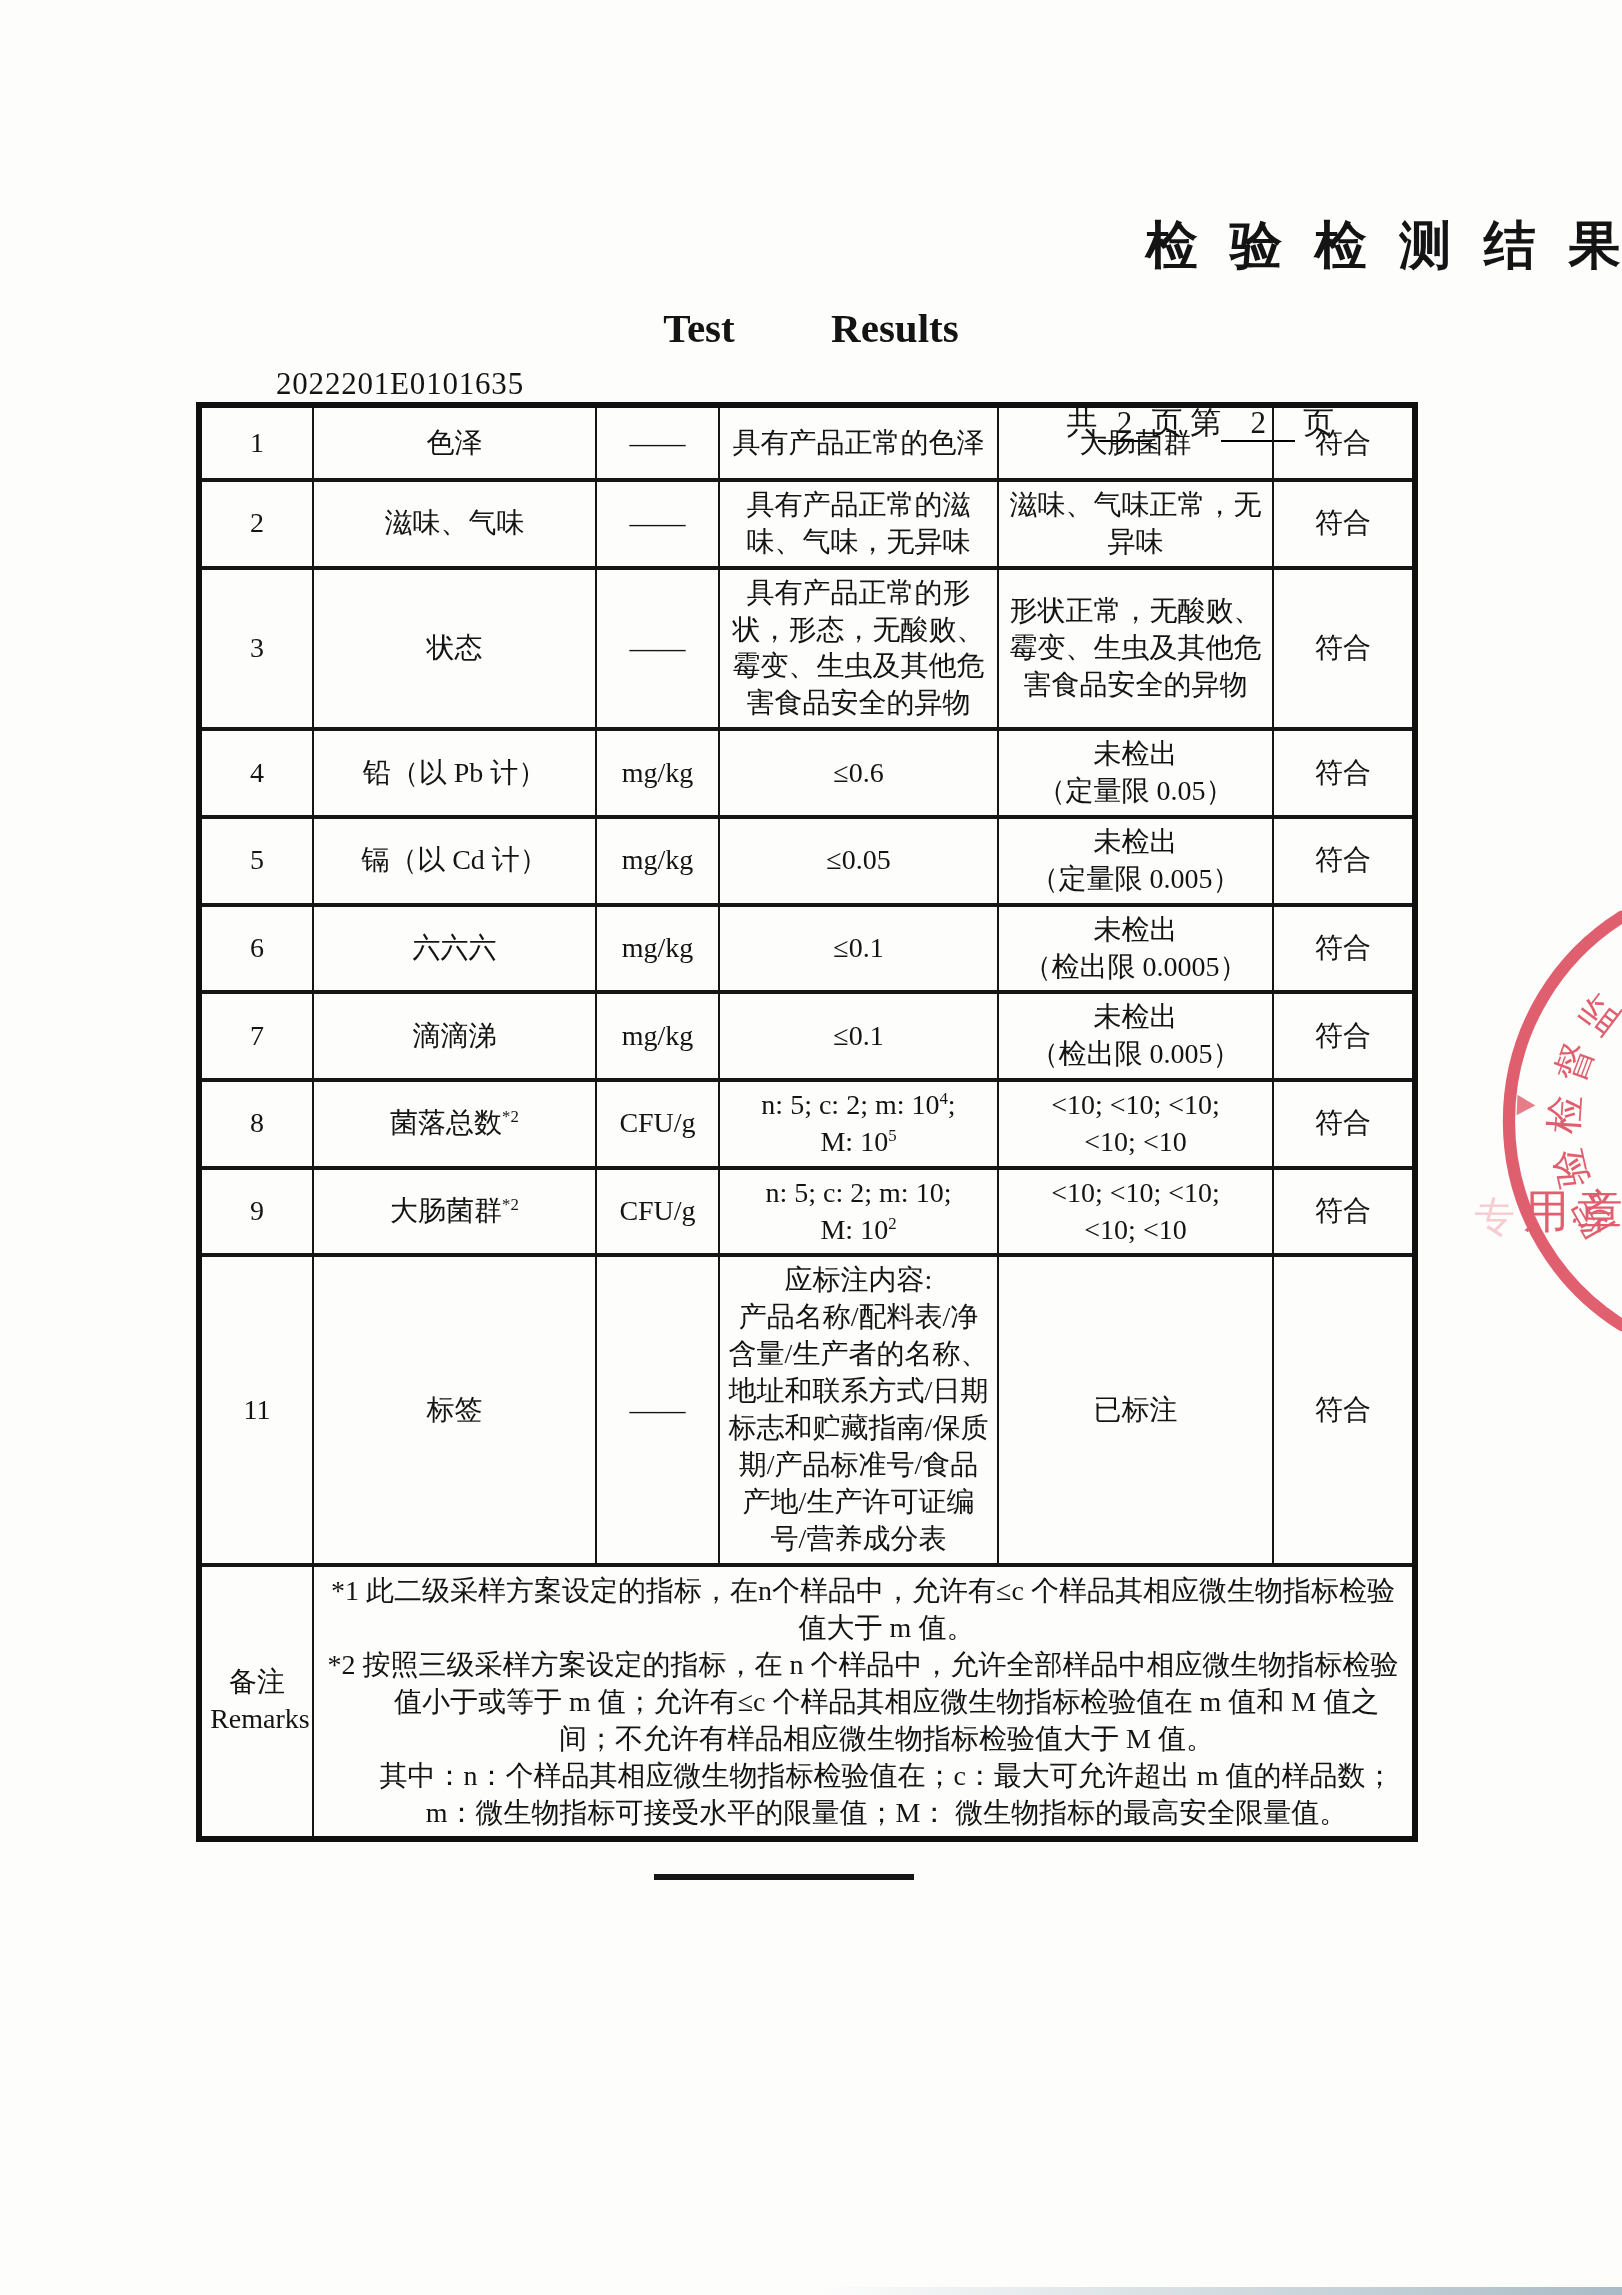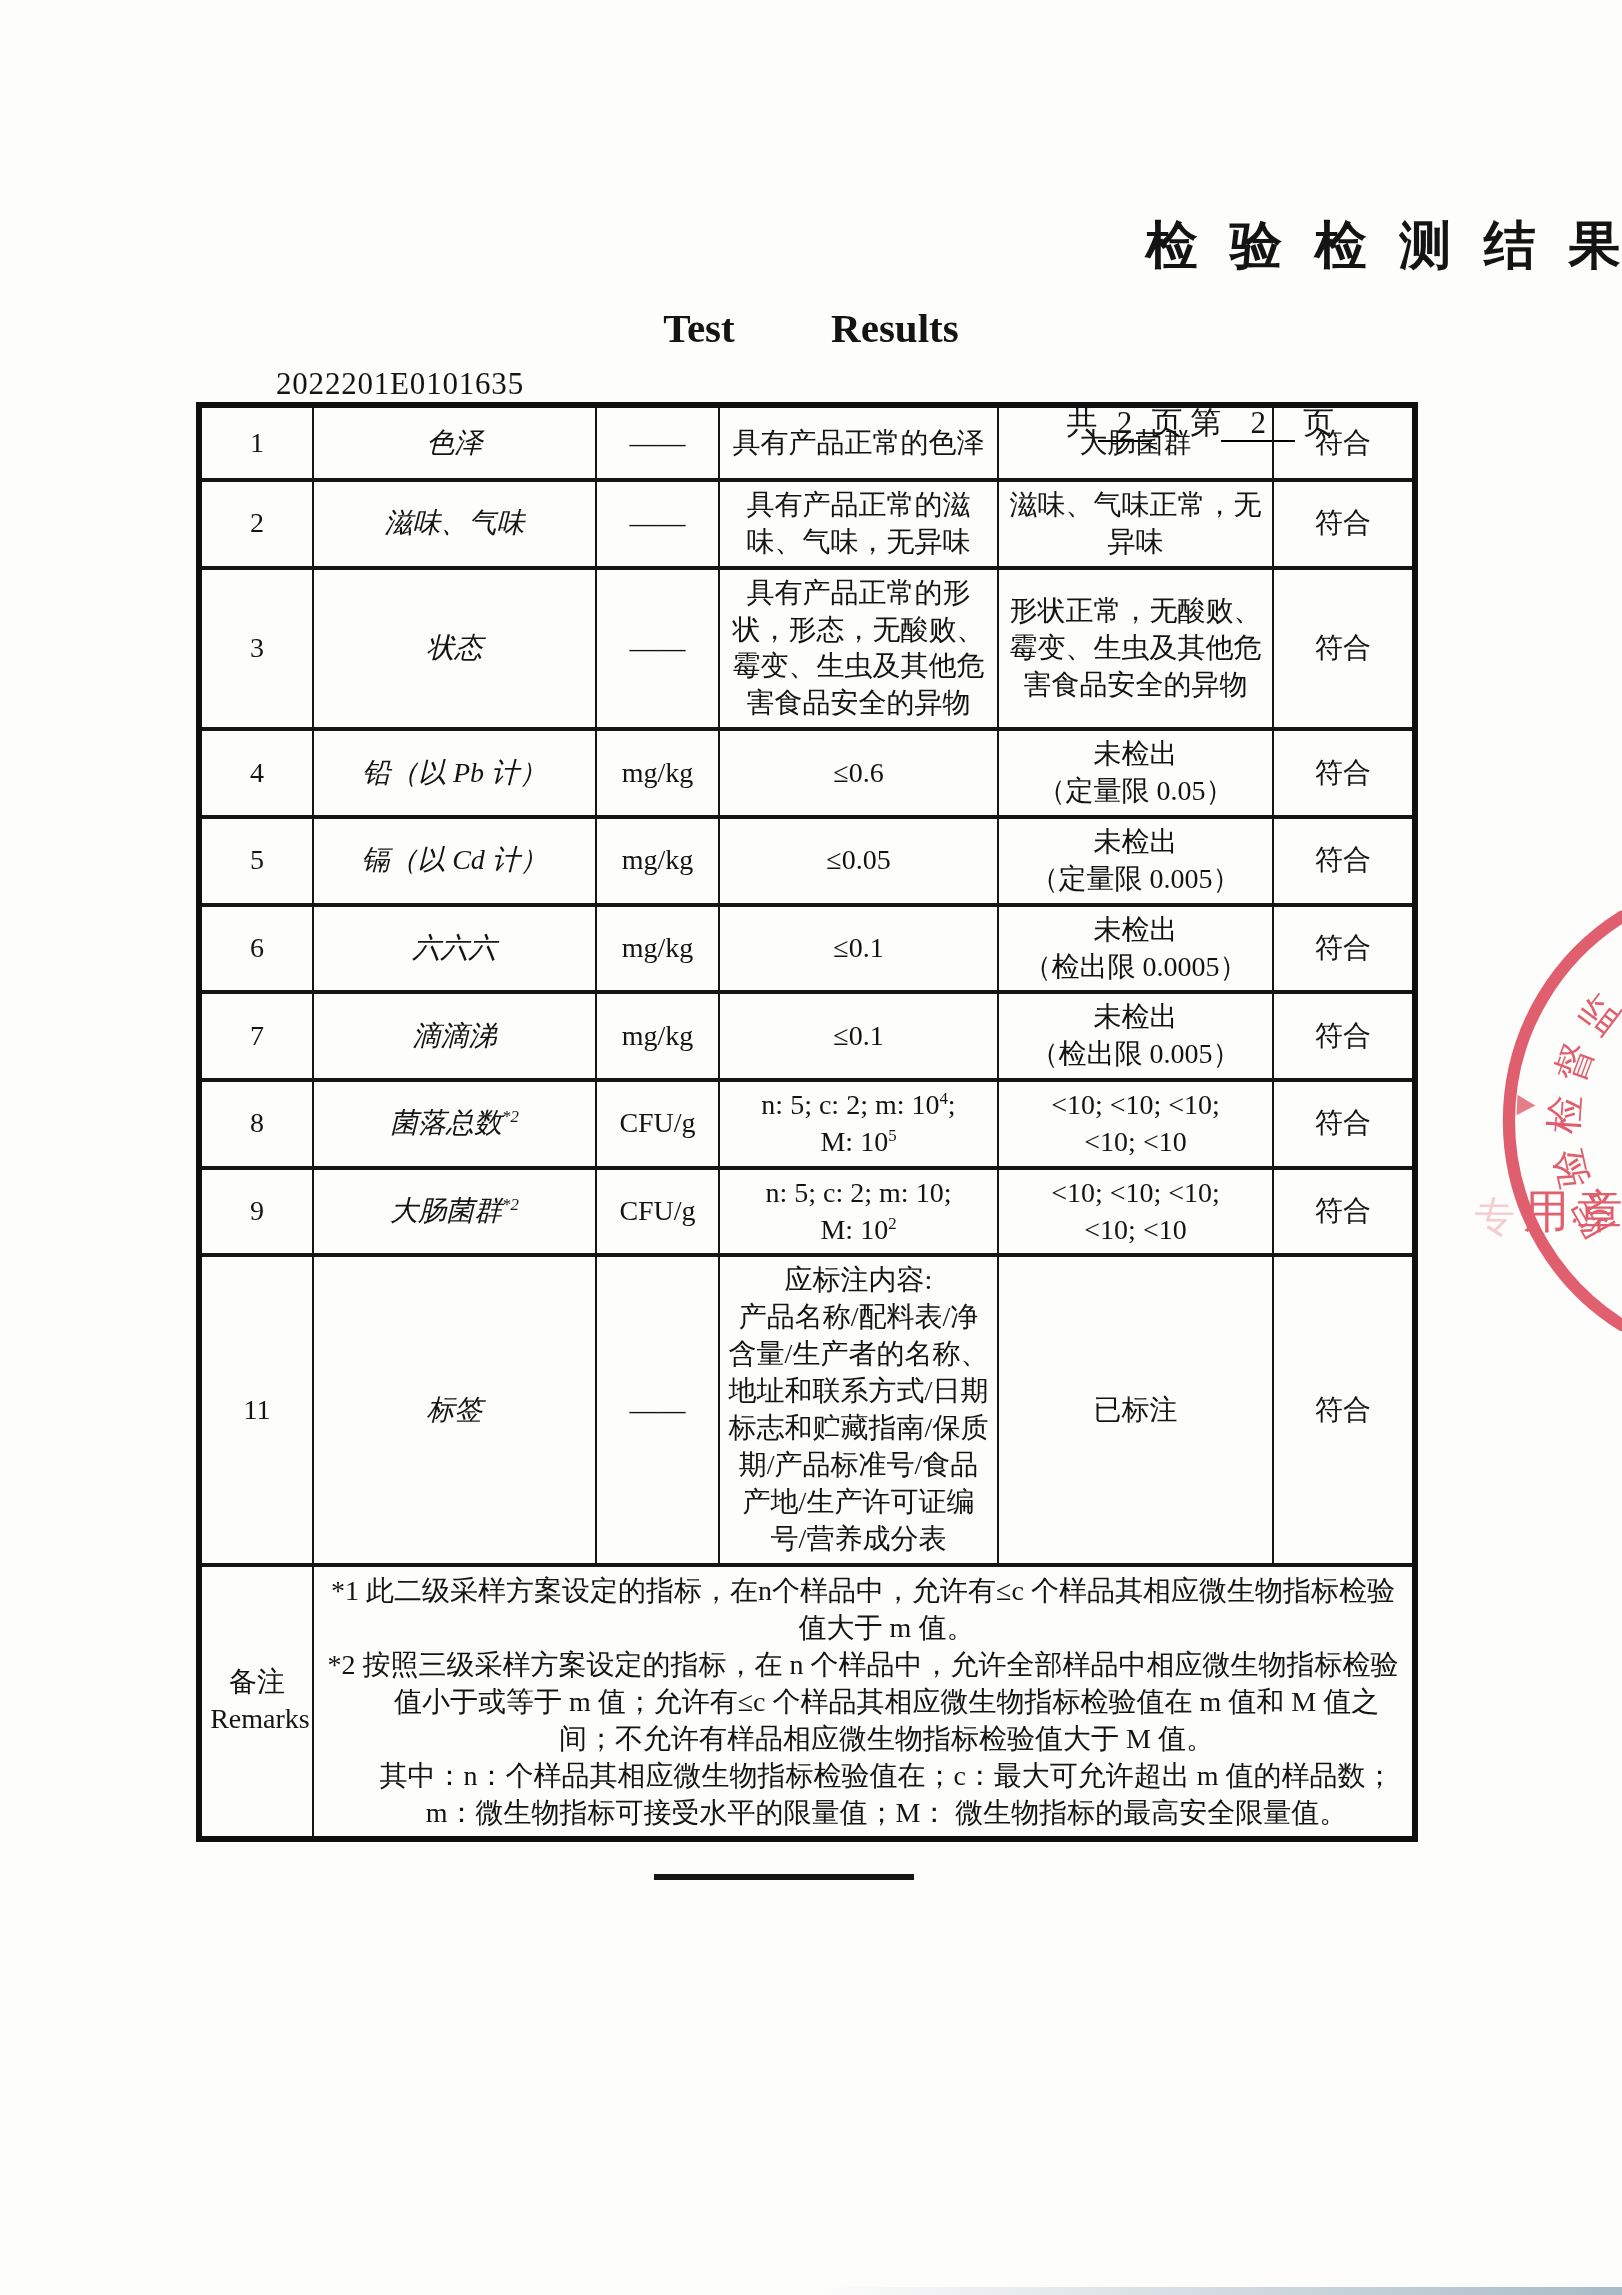--- a/index.html
+++ b/index.html
@@ -35,21 +35,21 @@
     text-align:center;line-height:1.32;padding:4.9px 8.2px;
     overflow:hidden;
   }
   table.report th{font-size:29px;line-height:1.6;}
   tr.tr-header{height:105px;}
   tr.tr-s{height:75px;}
   tr.tr-tall3{height:154px;}
   tr.tr-tall11{height:298px;}
   tr.tr-remarks{height:221px;}
   td.al{text-align:left;padding-left:13px;padding-right:9.8px;}
-  td.item-cell{text-align:left;padding-left:14.7px;font-style:italic;}
+  td.item-cell{text-align:left;padding-left:14.7px;}
   sup{font-size:0.6em;line-height:0;}
   .remarks-label{line-height:1.5;}
   .remark-p{
     margin:0;text-align:center;font-size:28px;line-height:37px;
     padding-left:47px;text-indent:-47px;
   }
   .remark-p.noindent{text-indent:0;}
   td.remarks-body{vertical-align:middle;padding:8.2px 14.7px 8.2px 18px;}
 
   .table-underline{

